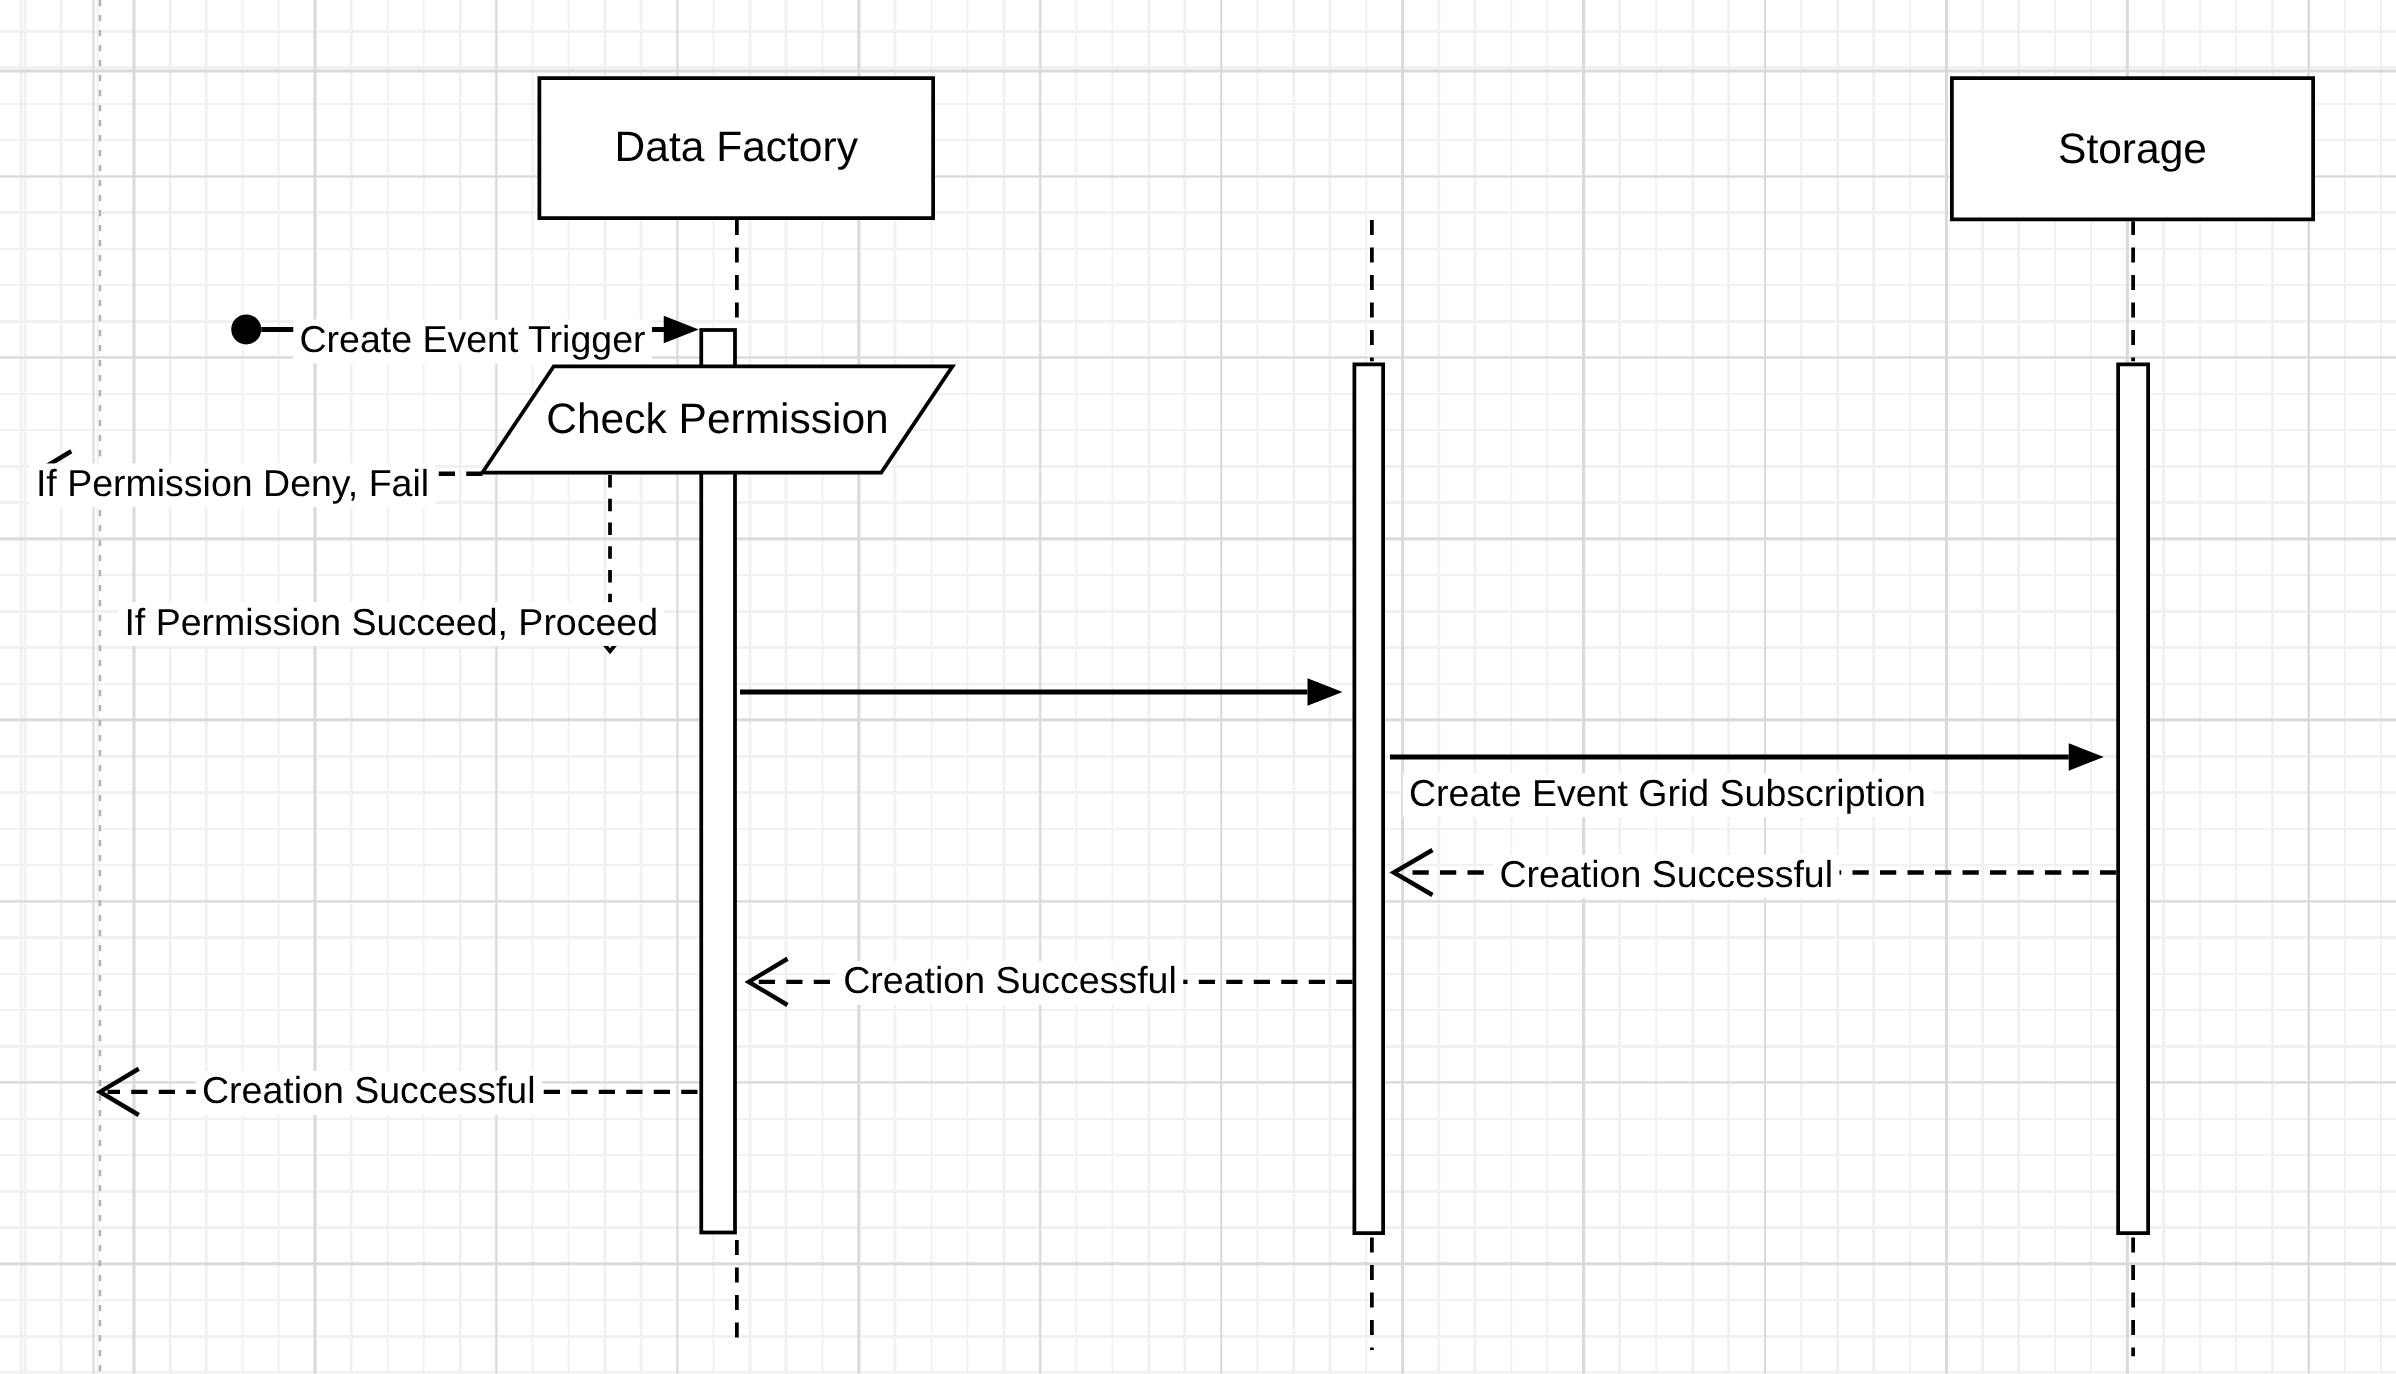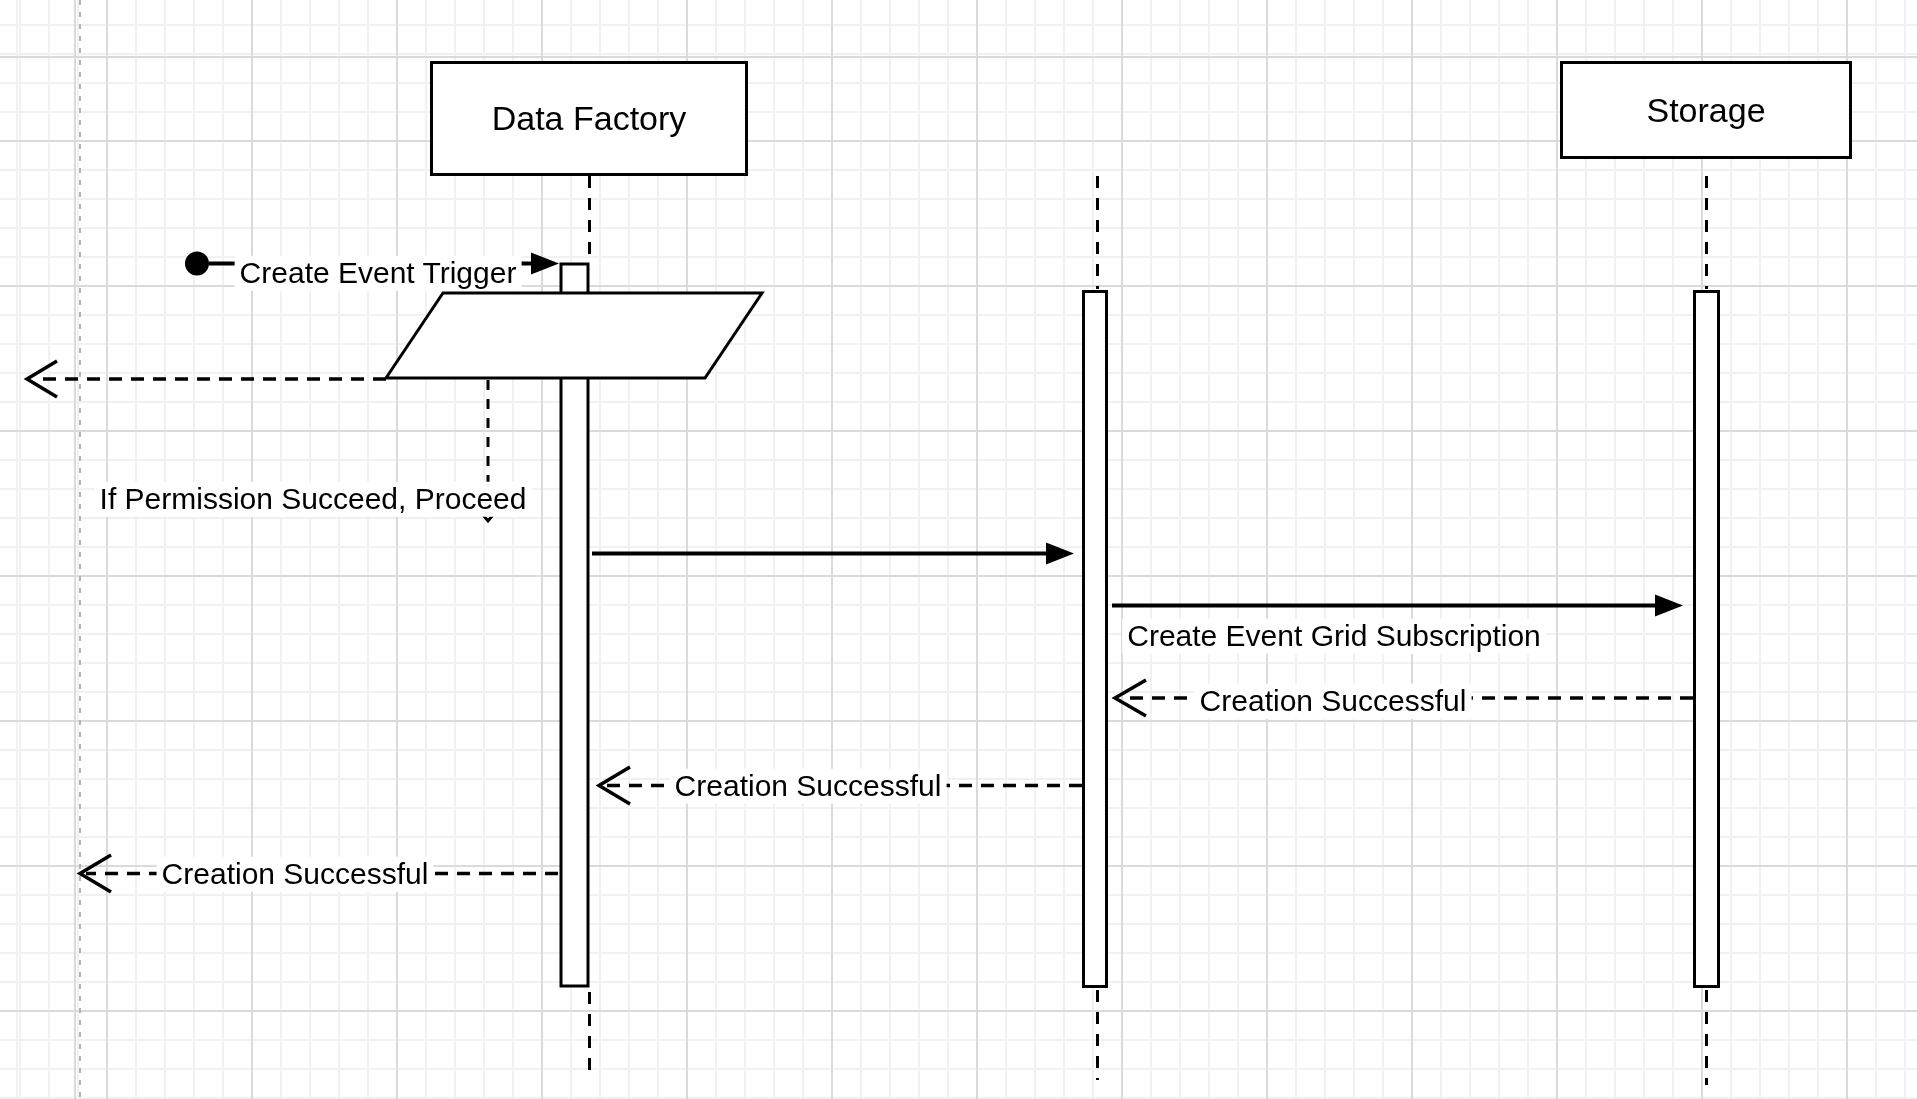--- a/index.html
+++ b/index.html
@@ -22,21 +22,21 @@
     position:absolute;
     box-sizing:border-box;
     border:3px solid #000;
     background:#fff;
     display:flex;align-items:center;justify-content:center;
     font-size:34px;
     z-index:3;
   }
   .actor-df{left:430px;top:61px;width:318px;height:115px;}
   .actor-eg{left:952px;top:61px;width:291px;height:115px;}
-  .actor-st{left:1560px;top:61px;width:292px;height:98px;}
+  .actor-st{left:1560px;top:61px;width:292px;height:116px;}
   .msg-label{
     position:absolute;
     transform:translate(-50%,-50%);
     white-space:nowrap;
     font-size:30px;
     background:#ffffff;
     padding:0 5px;
     line-height:1.15;
     z-index:2;
     margin-top:36px;
@@ -120,21 +120,23 @@
 
   <div class="actor actor-df">
     <span>Data Factory</span>
   </div>
   <div class="actor actor-st">
     <span>Storage</span>
   </div>
 
   <div class="msg-label" style="left:378px;top:237px;">Create Event Trigger</div>
 
+  <div class="shape-label" style="left:574px;top:336px;">Check Permission</div>
 
+  <div class="msg-label" style="left:186px;top:352px;">If Permission Deny, Fail</div>
 
   <div class="msg-label" style="left:313px;top:463px;">If Permission Succeed, Proceed</div>
 
 
   <div class="msg-label" style="left:1334px;top:600px;text-align:center;">Create Event Grid Subscription</div>
 
   <div class="msg-label" style="left:1333px;top:665px;">Creation Successful</div>
 
   <div class="msg-label" style="left:808px;top:750px;">Creation Successful</div>
 

